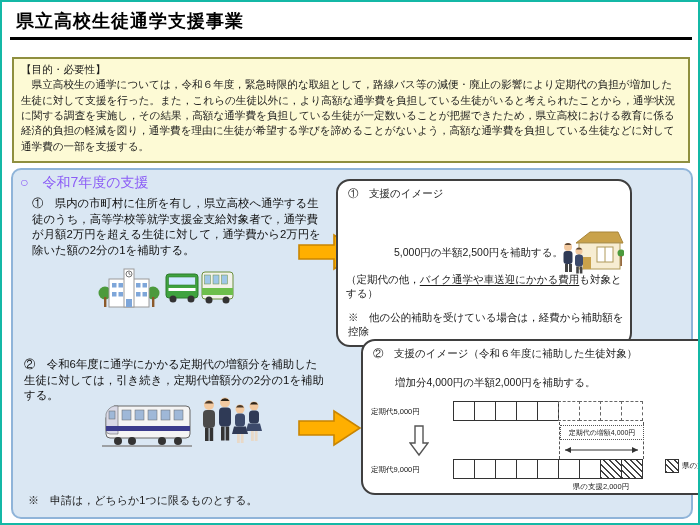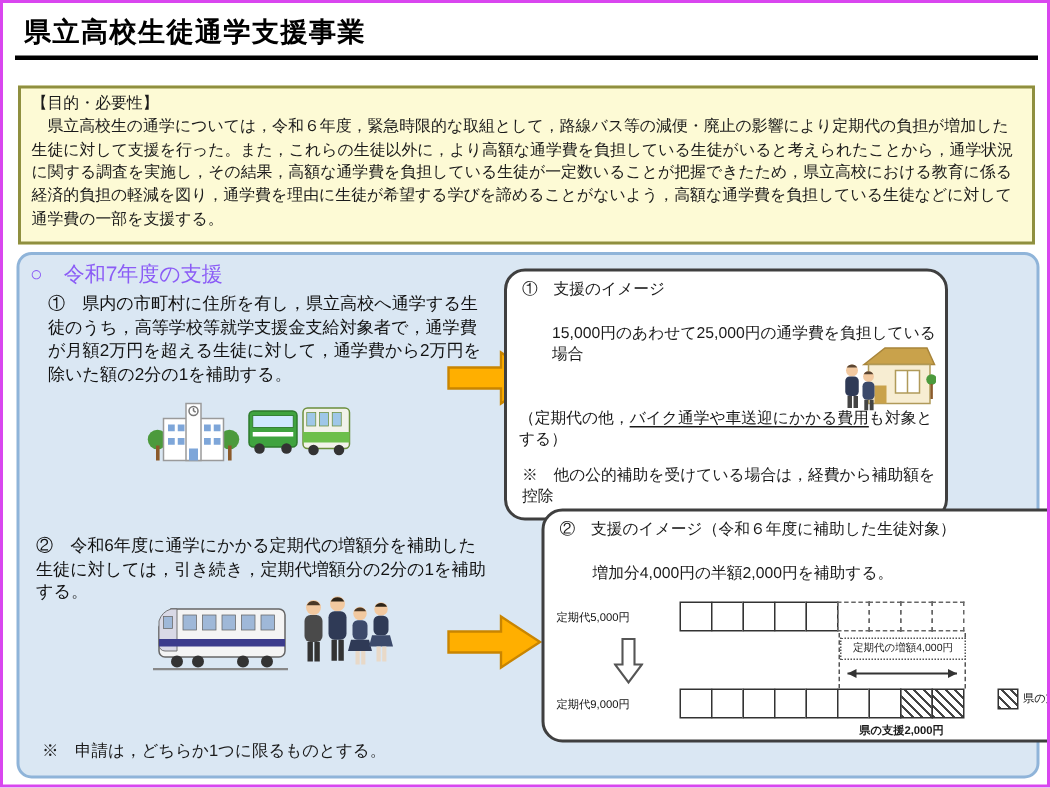--- a/index.html
+++ b/index.html
@@ -1,16 +1,16 @@
 <!DOCTYPE html>
 <html><head>
 <meta charset="utf-8">
 <style>
   html,body{margin:0;padding:0;background:#e9e9e9;font-family:"Liberation Sans",sans-serif;}
-  .page{position:relative;width:700px;height:525px;background:#ffffff;border:2px solid #d946ef;box-sizing:border-box;overflow:hidden;color:#1a1a1a;}
+  .page{position:relative;width:700px;height:525px;background:#ffffff;border:2px solid #14b8a6;box-sizing:border-box;overflow:hidden;color:#1a1a1a;}
   .abs{position:absolute;}
 
   .title{left:14px;top:7px;font-size:18px;font-weight:bold;letter-spacing:1px;color:#000;}
   .title-rule{left:8px;top:35px;width:682px;height:3px;background:#000;}
 
   .purpose-box{left:10px;top:55px;width:678px;height:106px;background:#FDFAD5;border:2px solid #8F8F3F;box-sizing:border-box;padding:3px 7px;font-size:10.6px;line-height:1.45;}
   .purpose-heading{font-weight:normal;}
   .purpose-body{white-space:pre-wrap;}
 
   .blue-box{left:9px;top:166px;width:682px;height:351px;background:#DAE7F3;border:2px solid #8FB4D9;border-radius:10px;box-sizing:border-box;}
@@ -34,21 +34,21 @@
 
   
   .unit-row{display:flex;height:20px;}
   .unit{width:22px;height:20px;box-sizing:border-box;border:1px solid #333;background:#fff;margin-left:-1px;}
   .unit:first-child{margin-left:0;}
   .unit.dotted{border:1px dashed #666;background:transparent;}
   .unit.hatched{background:repeating-linear-gradient(45deg,#444 0 1.4px,#fff 1.4px 4.5px);}
   .diag-label{font-size:7.5px;color:#111;}
   .dash-v{width:0;border-left:1px dashed #555;}
   .inc-label{font-size:7px;border:1px dotted #555;text-align:center;line-height:13px;background:#fff;}
-  .support-label{font-size:7.5px;text-align:center;font-weight:bold;}
+  .support-label{font-size:7.5px;text-align:center;}
   .legend{display:flex;align-items:center;gap:3px;}
   .legend .swatch{width:14px;height:14px;box-sizing:border-box;border:1px solid #333;background:repeating-linear-gradient(45deg,#444 0 1.4px,#fff 1.4px 4.5px);}
   .legend .diag-label{font-size:7.5px;}
 </style>
 </head>
 <body>
 
 <div class="page">
 
   <div class="abs title">県立高校生徒通学支援事業</div>
@@ -105,21 +105,21 @@
   </div>
 
   <div class="abs arrow1">
     <svg class="arrow-right" viewBox="0 0 64 40">
       <polygon points="1,13 36,13 36,3 62,20 36,37 36,27 1,27" fill="#FFAF00" stroke="#C98500" stroke-width="1.6"></polygon>
     </svg>
   </div>
 
   <div class="abs white-box box1">
     <div class="abs t" style="left:10px;top:6px;">①　支援のイメージ</div>
-    <div class="abs t" style="left:30px;top:35px;">15,000円のあわせて25,000円の通学費を負担している場合</div>
+    <div class="abs t" style="left:56px;top:65px;">5,000円の半額2,500円を補助する。</div>
 
     <div class="abs" style="right:6px;top:46px;">
       <svg width="64" height="54" viewBox="0 0 64 54">
         <polygon points="16,16 30,5 58,5 63,16" fill="#C9A24B" stroke="#A8853B"></polygon>
         <rect x="19" y="16" width="41" height="26" fill="#F7EDD2" stroke="#B09A5A"></rect>
         <rect x="37" y="20" width="16" height="15" fill="#fff" stroke="#B09A5A"></rect>
         <line x1="45" y1="20" x2="45" y2="35" stroke="#B09A5A"></line>
         <rect x="23" y="30" width="8" height="12" fill="#C9A24B"></rect>
         <circle cx="61" cy="26" r="3.5" fill="#4C9A3D"></circle>
           <rect x="60.3" y="29" width="1.6" height="10" fill="#8B5A2B"></rect>

